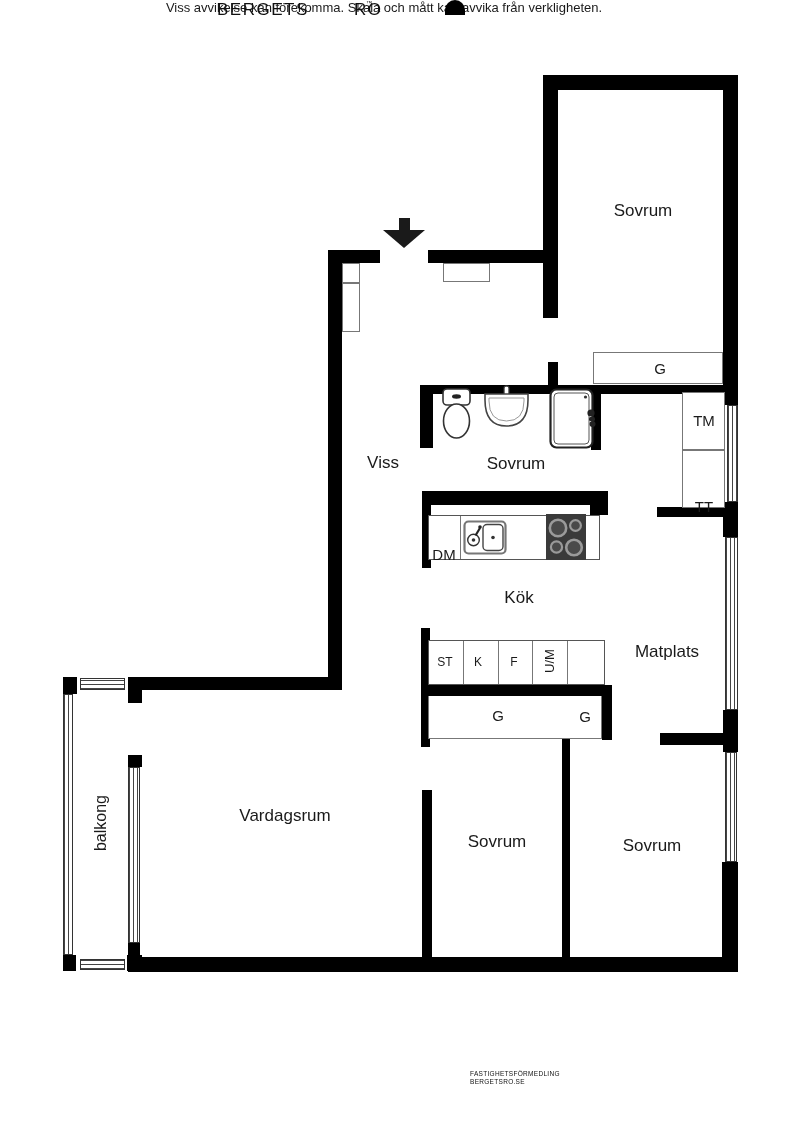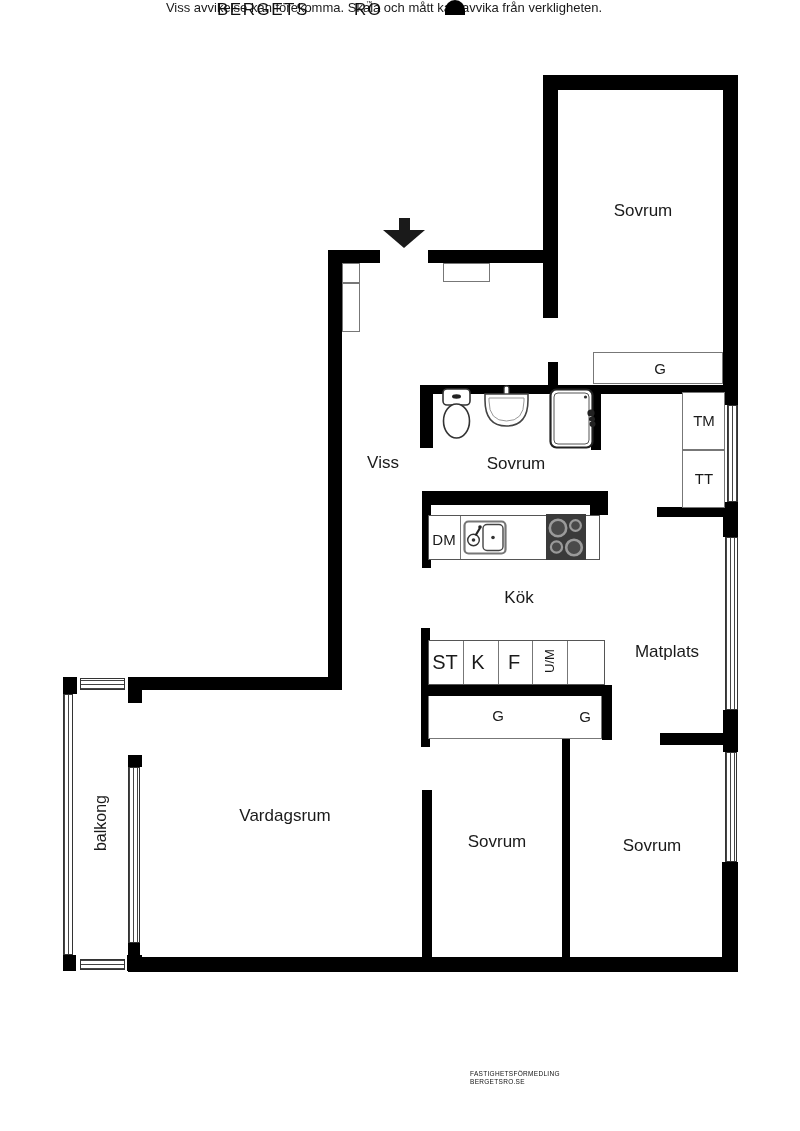--- a/index.html
+++ b/index.html
@@ -11,21 +11,21 @@
   .abs { position:absolute; }
   .w { position:absolute; background:#000; }
   .thin { position:absolute; border:1px solid #777; background:#fff; box-sizing:border-box; }
   .win-v { position:absolute; box-sizing:border-box; border:1px solid #333;
            background:repeating-linear-gradient(90deg,#444 0 1px,#fff 1px 4px); }
   .win-h { position:absolute; box-sizing:border-box; border:1px solid #333;
            background:repeating-linear-gradient(0deg,#444 0 1px,#fff 1px 4px); }
   .lbl { position:absolute; transform:translate(-50%,-50%); font-size:17px;
          white-space:nowrap; color:#1a1a1a; }
   .lbl-md { font-size:15px; }
-  .lbl-sm { font-size:20px; }
+  .lbl-sm { font-size:12px; }
   .rot { transform:translate(-50%,-50%) rotate(-90deg); }
   .vline { position:absolute; width:1px; background:#777; }
   .stove { position:absolute; background:#3a3a3a; }
   .disclaimer { position:absolute; left:0; top:1036; width:768px; text-align:center;
                 font-size:13px; color:#1a1a1a; }
   .brand { position:absolute; top:1066; font-size:17px; letter-spacing:1.5px; color:#111; }
   .tmmark { position:absolute; top:1067; font-size:6px; color:#111; }
   .logo-dome { position:absolute; left:445; top:1072; width:20px; height:15px;
                background:#000; border-radius:20px 20px 0 0; }
   .logo-text { position:absolute; left:470px; top:1070px; font-size:6.5px; line-height:8px;
@@ -145,22 +145,22 @@
   <div class="lbl" style="left:516px;top:464px">Sovrum</div>
   <div class="lbl" style="left:519px;top:598px">Kök</div>
   <div class="lbl" style="left:667px;top:652px">Matplats</div>
   <div class="lbl" style="left:285px;top:816px">Vardagsrum</div>
   <div class="lbl" style="left:497px;top:842px">Sovrum</div>
   <div class="lbl" style="left:652px;top:846px">Sovrum</div>
   <div class="lbl rot" style="left:101px;top:823px;font-size:16px">balkong</div>
 
   <div class="lbl lbl-md" style="left:660px;top:368px">G</div>
   <div class="lbl lbl-md" style="left:704px;top:420px">TM</div>
-  <div class="lbl lbl-md" style="left:704px;top:478px">TT</div>
-  <div class="lbl lbl-md" style="left:444px;top:539px">DM</div>
+  <div class="lbl lbl-md" style="left:704px;top:506px">TT</div>
+  <div class="lbl lbl-md" style="left:444px;top:554px">DM</div>
   <div class="lbl lbl-sm" style="left:445px;top:662px">ST</div>
   <div class="lbl lbl-sm" style="left:478px;top:662px">K</div>
   <div class="lbl lbl-sm" style="left:514px;top:662px">F</div>
   <div class="lbl lbl-sm rot" style="left:549px;top:661px;font-size:13px">U/M</div>
   <div class="lbl lbl-md" style="left:498px;top:715px">G</div>
   <div class="lbl lbl-md" style="left:585px;top:716px">G</div>
 
   <div class="disclaimer">Viss avvikelse kan förekomma. Skala och mått kan avvika från verkligheten.</div>
   <div class="brand" style="left:217px">BERGETS</div>
   <div class="brand" style="left:354px">RO</div>

